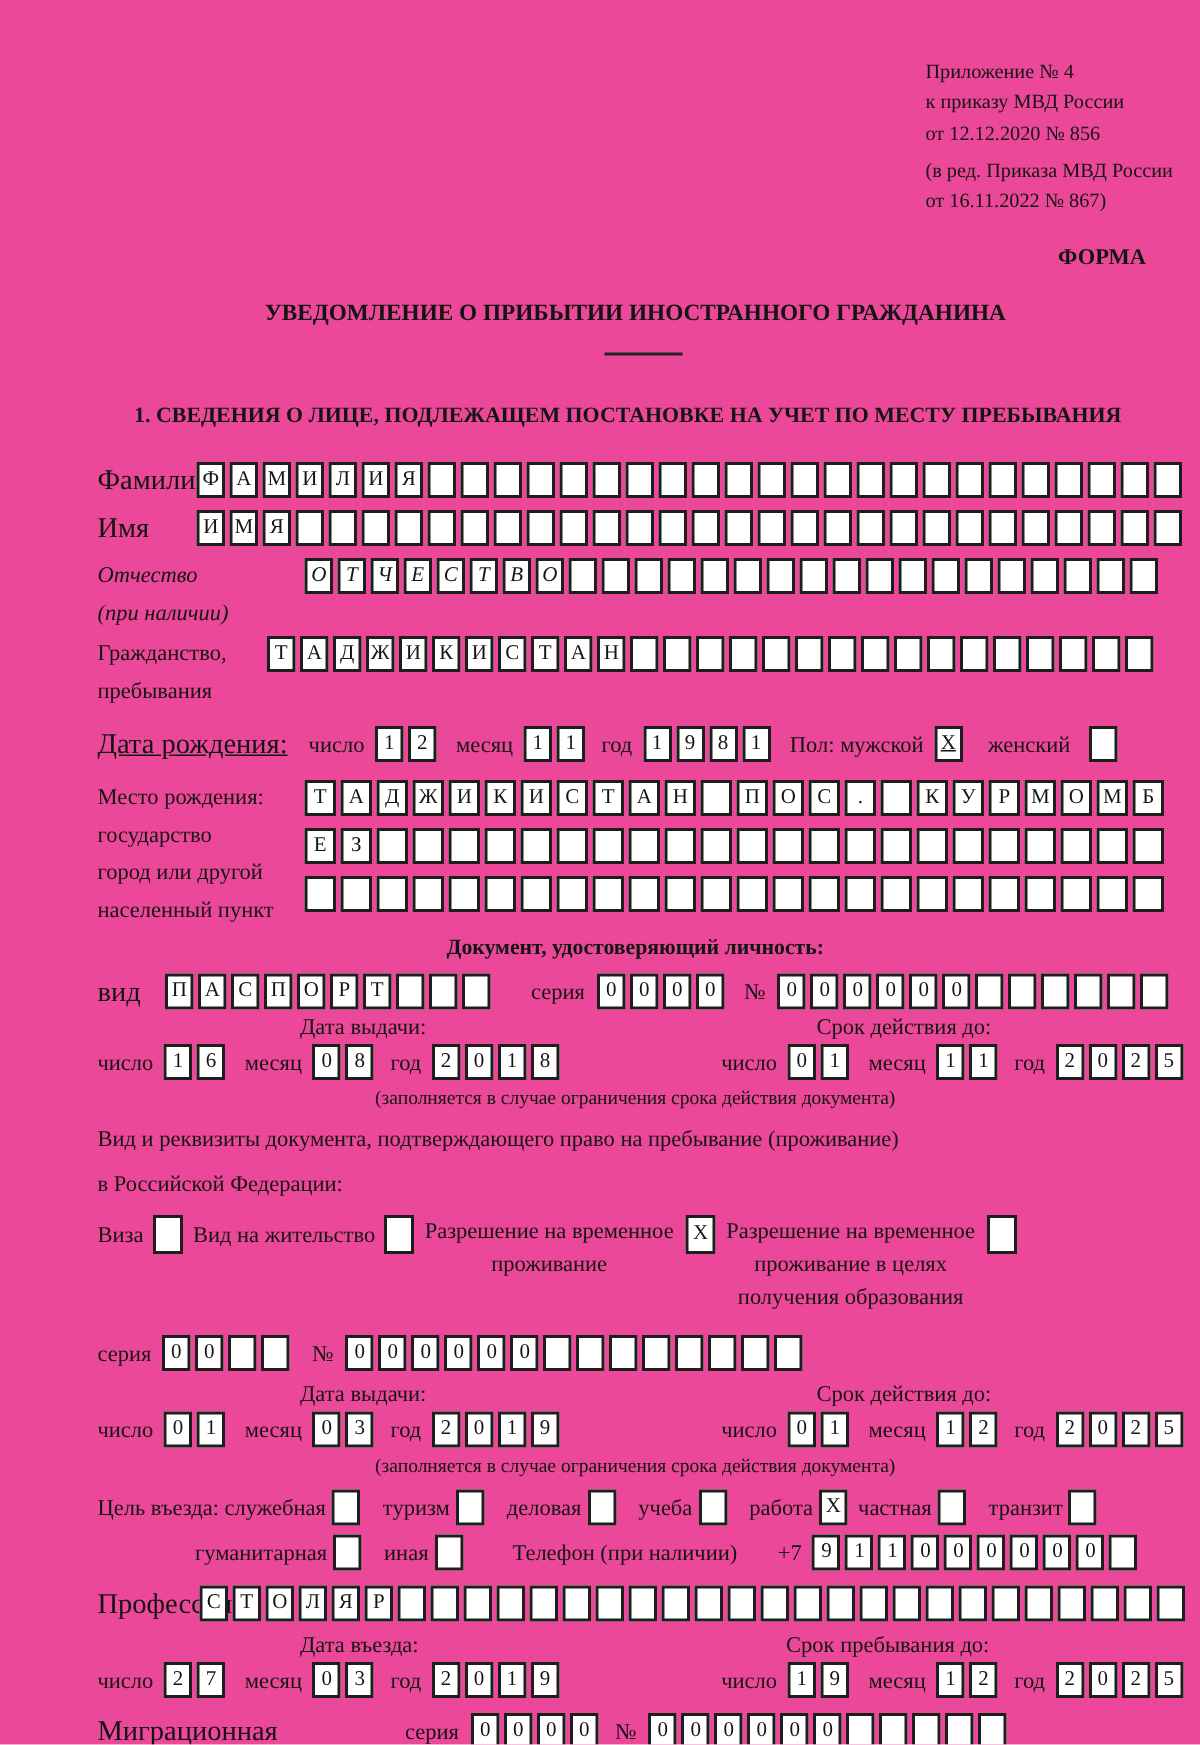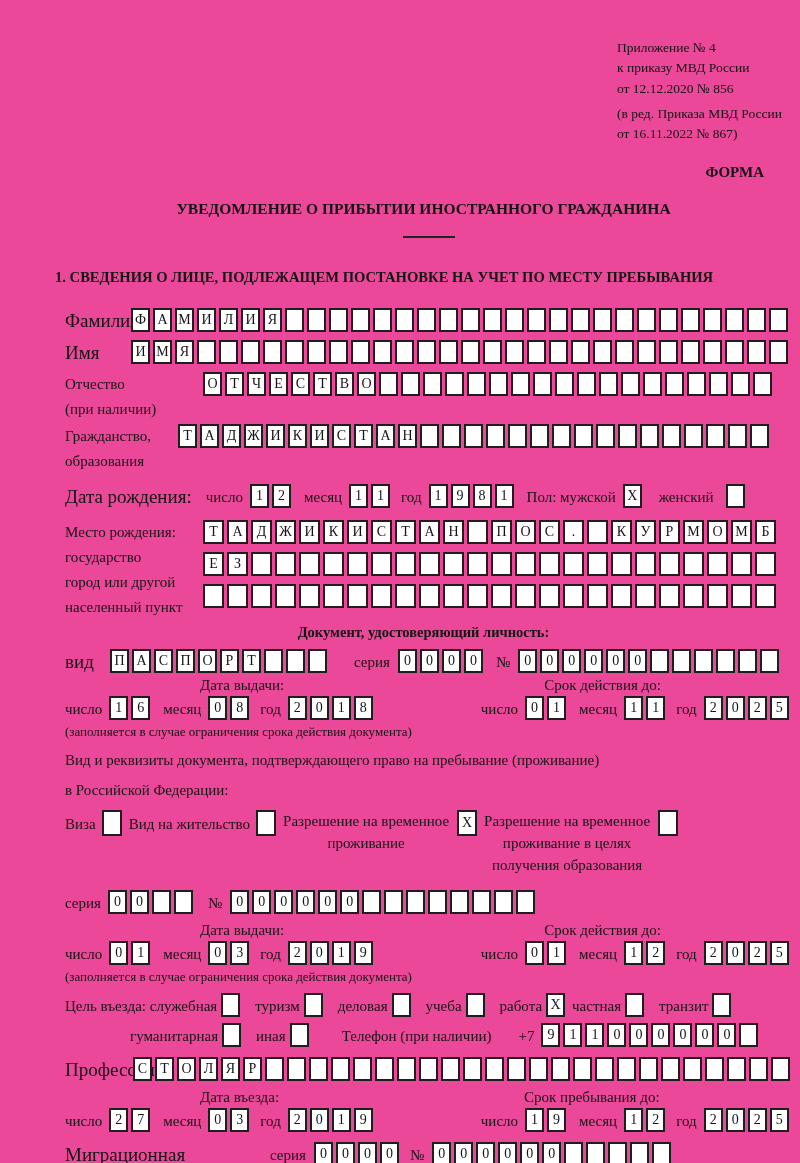--- a/index.html
+++ b/index.html
@@ -8,44 +8,44 @@
     font-family:"Liberation Serif",serif;color:#141414;
     padding:38px 18px 10px 65px;overflow:hidden;position:relative;
   }
   
   .hdr{margin-left:552px;font-size:13.5px;line-height:1.5;}
   .hdr .part2{margin-top:5px;}
   .forma{font-weight:bold;font-size:15px;text-align:right;margin:20px 18px 0 0;}
   
   .title{text-align:center;font-weight:bold;font-size:15.5px;line-height:1.55;margin-top:16px;}
   .blank-line{display:inline-block;width:52px;border-bottom:2px solid #222;margin-left:10px;}
-  .sec{font-weight:bold;font-size:14.6px;margin:24px 0 22px -10px;white-space:nowrap;}
+  .sec{font-weight:bold;font-size:14.6px;text-align:center;margin:24px 0 22px -10px;white-space:nowrap;}
   
   .frow{display:flex;align-items:flex-start;margin-bottom:6px;}
   .lbl{font-size:19px;line-height:26px;flex:none;}
   .lblcol{flex:none;font-size:15px;line-height:25px;}
   .w66{width:66px;} .w113{width:113px;} .w138{width:138px;} .w45{width:45px;} .w68{width:68px;} .w150{width:150px;}
   .boxes{display:flex;flex:none;}
   .cell{
     box-sizing:border-box;flex:none;width:19px;height:24px;border:2px solid #1e1e1e;
     margin-right:3px;text-align:center;font-size:14px;line-height:20px;background:#fff;
   }
   .wide .cell{width:21px;}
   .cb .cell{width:20px;height:26px;line-height:22px;}
   .mb8{margin-bottom:8px;}
   
   .dhead{display:flex;font-size:15px;margin-bottom:2px;}
   .dhead .h1{margin-left:135px;}
   .dhead .h2e{margin-left:260px;} .dhead .h2p{margin-left:245px;}
   .drow{display:flex;align-items:flex-start;font-size:15px;line-height:26px;margin-bottom:2px;}
   .dlbl{margin-right:7px;flex:none;}
-  .mr10{margin-right:10px;} .mr8{margin-right:8px;} .mr14{margin-right:14px;} .mr4{margin-right:4px;} .mr12{margin-right:12px;}
+  .mr10{margin-right:10px;} .mr8{margin-right:8px;} .mr14{margin-right:14px;text-decoration:underline;} .mr4{margin-right:4px;} .mr12{margin-right:12px;}
   .ml105{margin-left:105px;} .ml16{margin-left:4px;} .ml24{margin-left:24px;} .ml10{margin-left:10px;}
   .ml30{margin-left:30px;} .ml20{margin-left:20px;} .ml55{margin-left:55px;} .ml8{margin-left:8px;} .ml65{margin-left:65px;}
-  .note{font-size:13px;text-align:left;margin:1px 0 8px 0;}
+  .note{font-size:13px;text-align:center;margin:1px 0 8px 0;}
   .intro{font-size:15px;line-height:1.6;margin-top:6px;}
   .dochead{font-weight:bold;font-size:14.5px;text-align:center;margin:4px 0 8px 0;}
   .kinds{display:flex;align-items:flex-start;margin:8px 0 14px 0;font-size:15px;}
   .kinds .klbl{line-height:28px;margin-right:6px;flex:none;}
   .kstack{text-align:center;line-height:22px;margin-right:8px;flex:none;}
   .purrow{display:flex;align-items:flex-start;font-size:15px;line-height:26px;margin-bottom:8px;}
 </style>
 </head>
 <body>
 
@@ -135,21 +135,21 @@
         <span class="cell"></span>
         <span class="cell"></span>
         <span class="cell"></span>
         <span class="cell"></span>
         <span class="cell"></span>
         <span class="cell"></span>
         <span class="cell"></span>
       </span>
   </div>
 
-  <div class="frow" style="margin-bottom:2px;">
+  <div class="frow" style="margin-bottom:2px;font-style:italic;">
     <div class="lblcol w138">
       <div>Отчество</div>
       <div>(при наличии)</div>
     </div>
     <span class="boxes">
         <span class="cell">О</span>
         <span class="cell">Т</span>
         <span class="cell">Ч</span>
         <span class="cell">Е</span>
         <span class="cell">С</span>
@@ -173,21 +173,21 @@
         <span class="cell"></span>
         <span class="cell"></span>
         <span class="cell"></span>
         <span class="cell"></span>
       </span>
   </div>
 
   <div class="frow" style="margin-bottom:10px;">
     <div class="lblcol w113">
       <div>Гражданство,</div>
-      <div>образования</div>
+      <div>пребывания</div>
     </div>
     <span class="boxes">
         <span class="cell">Т</span>
         <span class="cell">А</span>
         <span class="cell">Д</span>
         <span class="cell">Ж</span>
         <span class="cell">И</span>
         <span class="cell">К</span>
         <span class="cell">И</span>
         <span class="cell">С</span>

